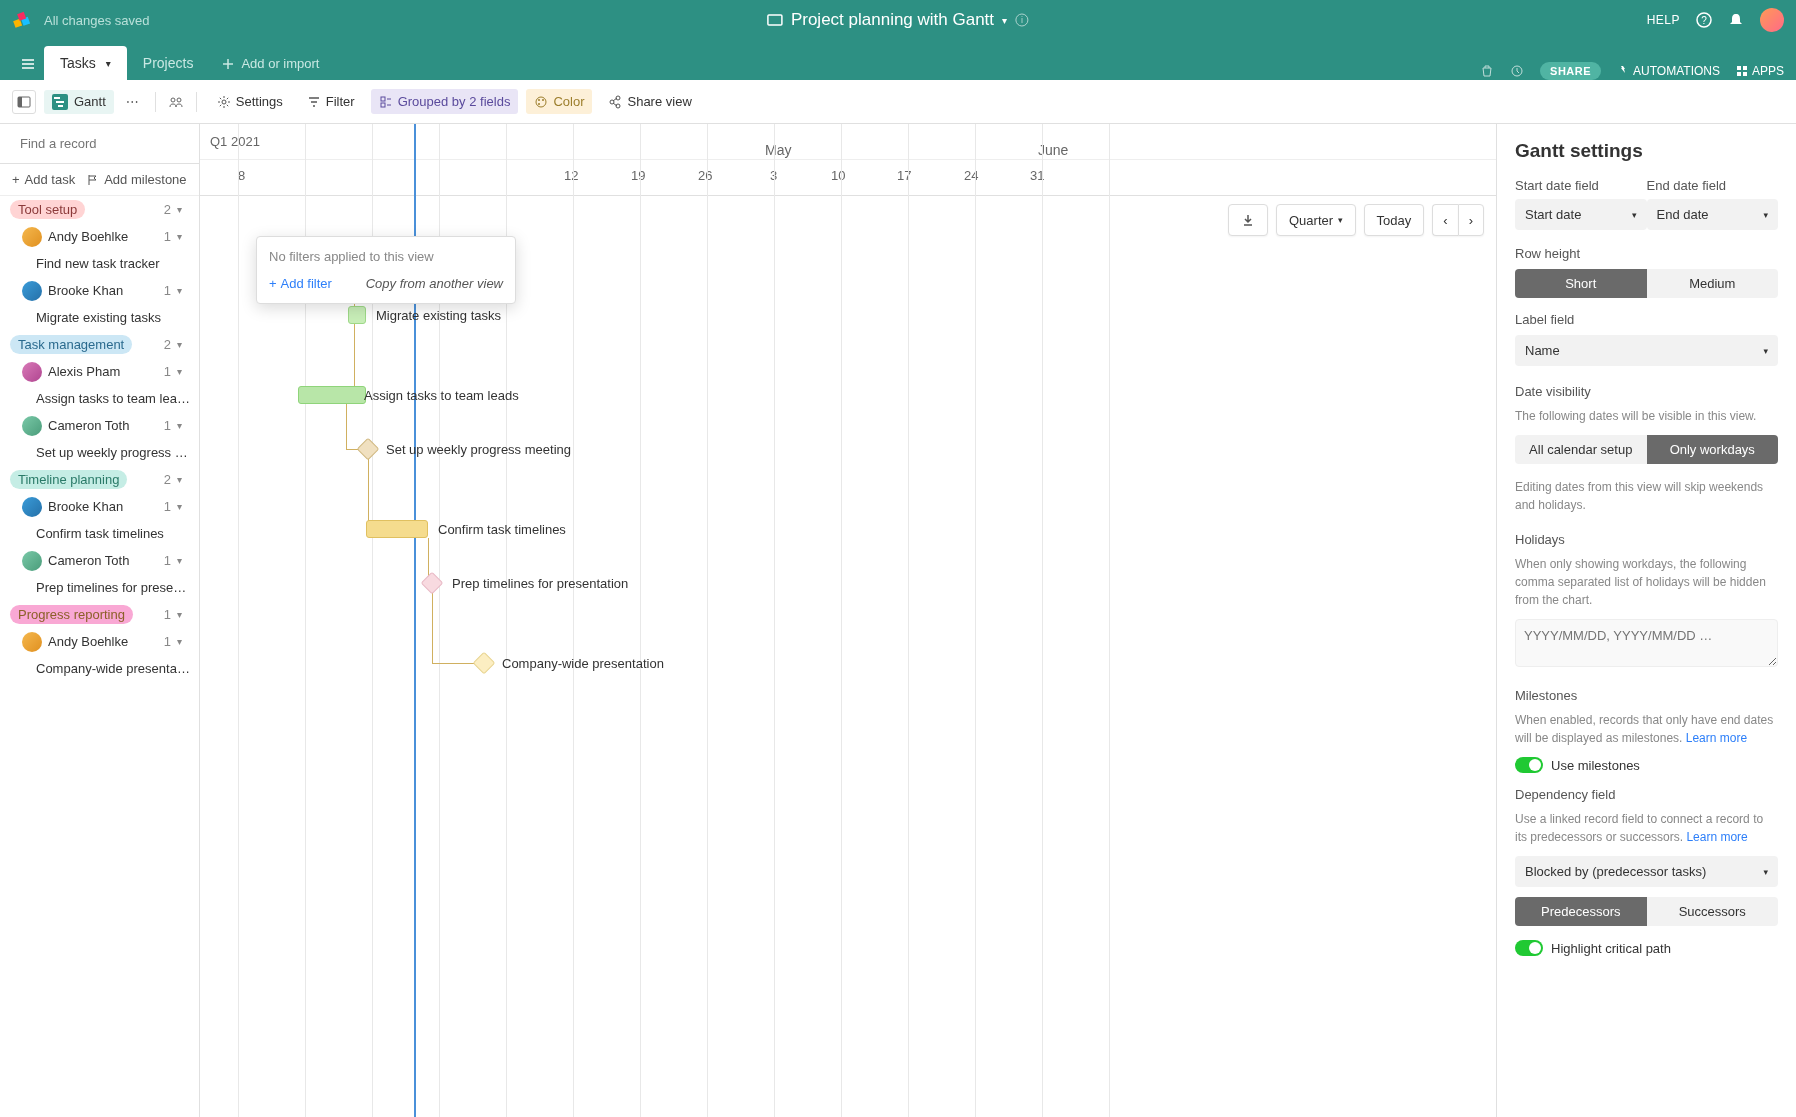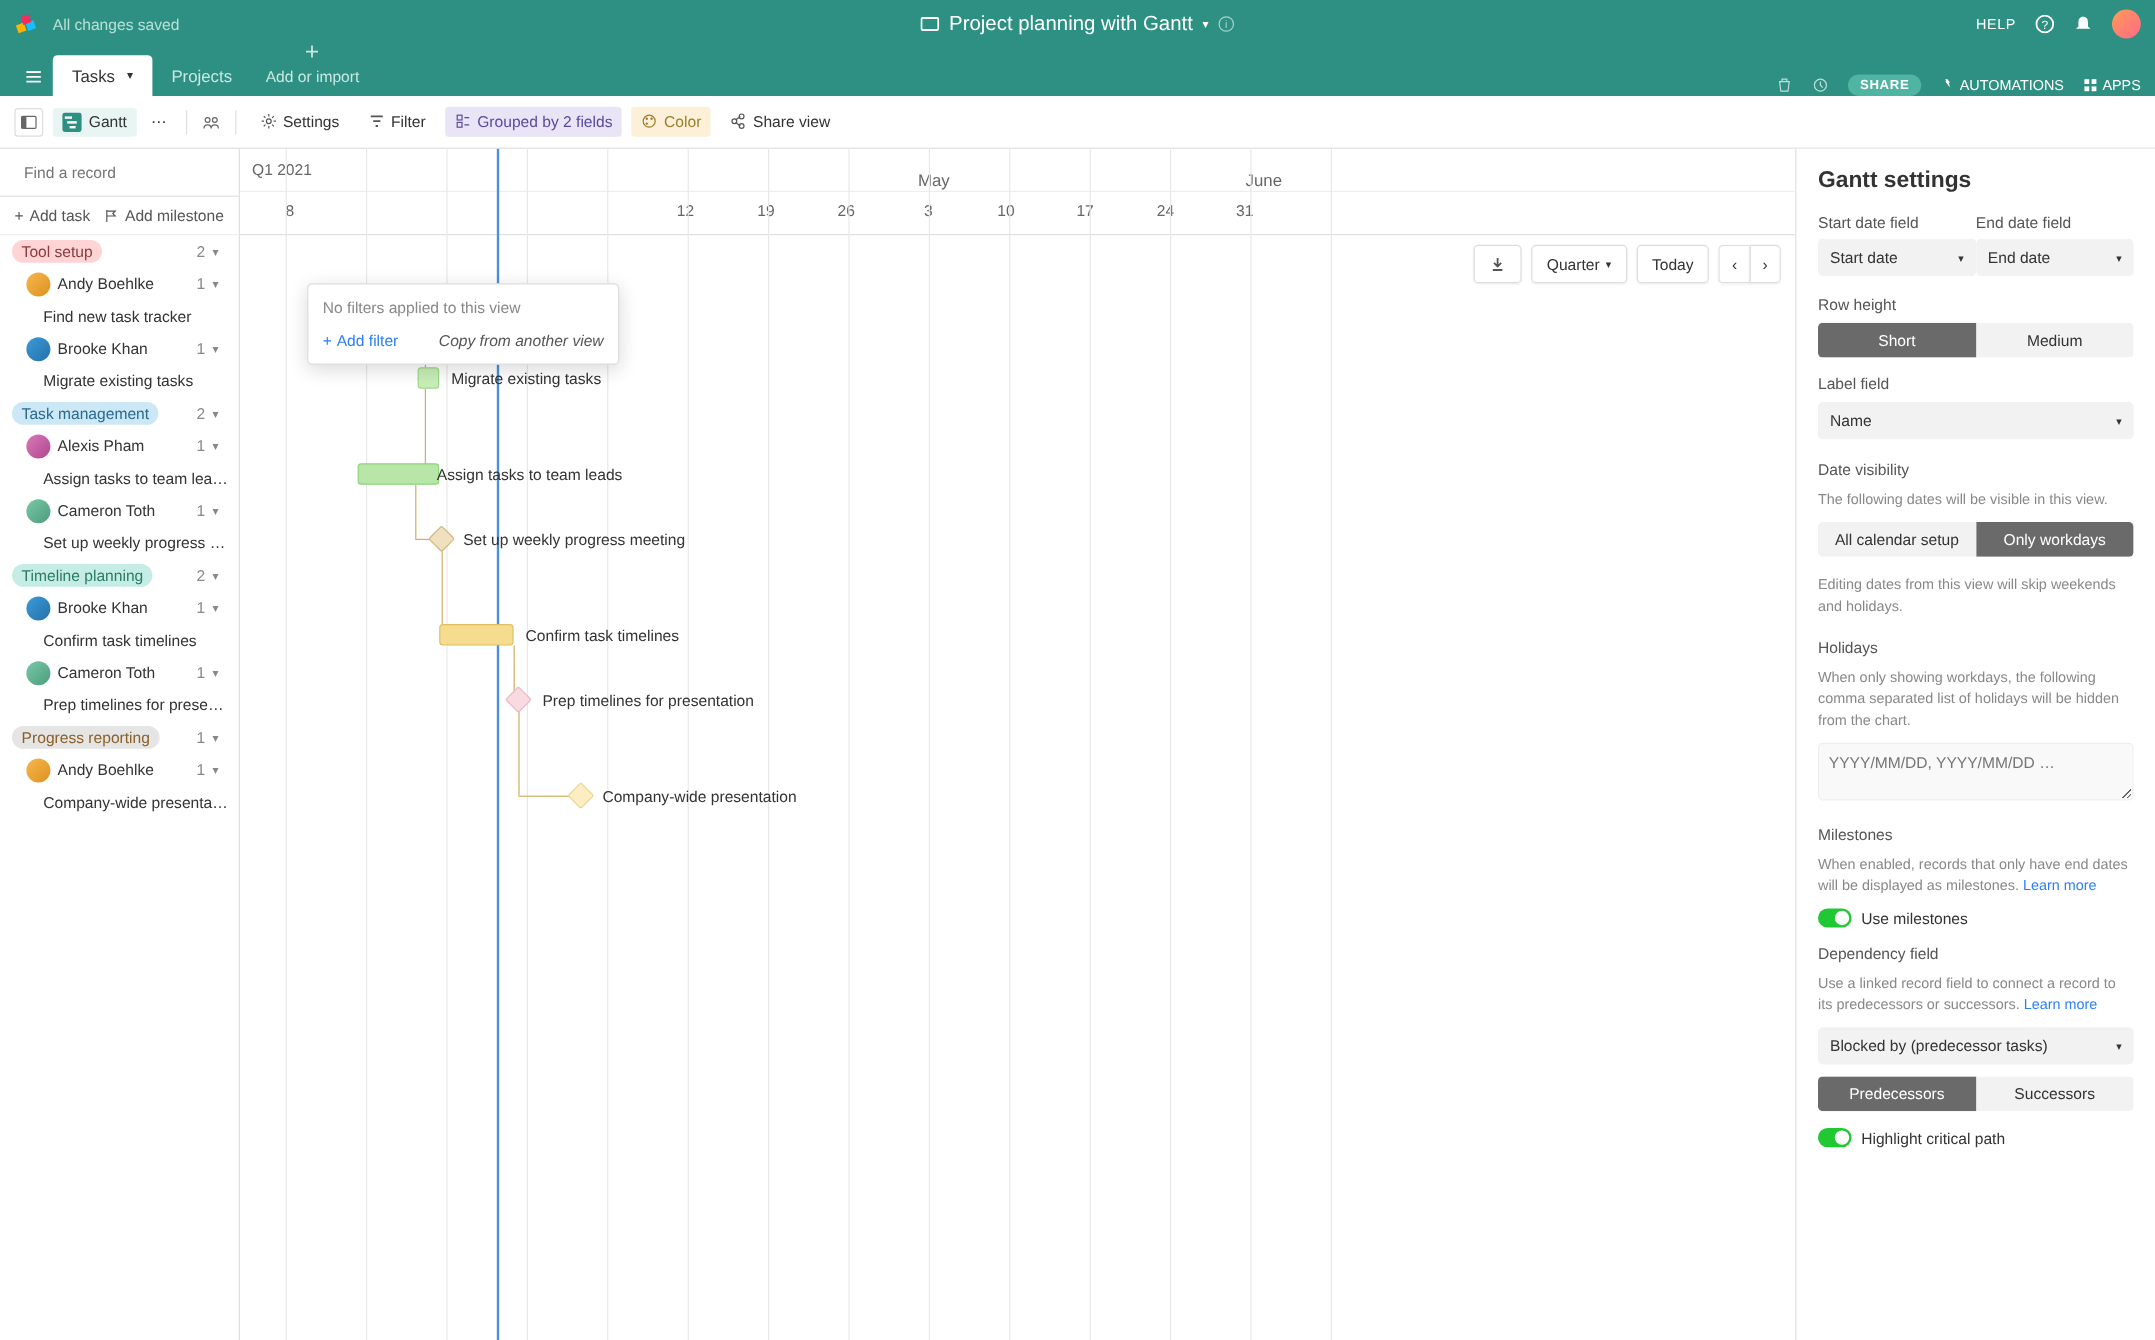--- a/index.html
+++ b/index.html
@@ -14,29 +14,29 @@
 .top-header .right-controls { margin-left: auto; display: flex; align-items: center; gap: 16px; }
 .top-header .right-controls .help-text { font-size: 12px; letter-spacing: 0.5px; }
 .top-header .avatar { width: 24px; height: 24px; border-radius: 50%; background: linear-gradient(135deg, #ff9a56, #ff6a88); }
 
 
 .tabs-row { height: 40px; background: #2d9083; display: flex; align-items: flex-end; padding: 0 12px; }
 .tabs-row .menu-icon { color: #fff; padding: 8px; cursor: pointer; }
 .tabs-row .tab { padding: 9px 16px; color: #c9e8e3; cursor: pointer; font-size: 14px; display: flex; align-items: center; gap: 6px; }
 .tabs-row .tab.active { background: #fff; color: #333; border-radius: 4px 4px 0 0; }
 .tabs-row .tab .chevron { font-size: 10px; margin-left: 4px; }
-.tabs-row .add-import { color: #c9e8e3; padding: 9px 12px; display: flex; align-items: center; gap: 6px; cursor: pointer; flex-direction: column; }
+.tabs-row .add-import { color: #c9e8e3; padding: 9px 12px; display: flex; align-items: center; gap: 6px; cursor: pointer; }
 .tabs-row .right-tools { margin-left: auto; display: flex; align-items: center; gap: 16px; color: #fff; font-size: 12px; }
 .tabs-row .share-btn { background: #50b4a3; padding: 3px 10px; border-radius: 10px; font-size: 11px; font-weight: 600; letter-spacing: 0.5px; }
 
 
 .toolbar { height: 44px; border-bottom: 1px solid #e0e0e0; display: flex; align-items: center; padding: 0 12px; gap: 8px; }
 .toolbar .view-badge { display: flex; align-items: center; gap: 6px; padding: 4px 8px; background: #e8f5f3; border-radius: 3px; }
 .toolbar .view-badge .gantt-icon { width: 16px; height: 16px; background: #2d9083; border-radius: 2px; }
-.toolbar .tool-btn { display: flex; align-items: flex-start; gap: 5px; padding: 5px 8px; border-radius: 3px; cursor: pointer; font-size: 13px; }
+.toolbar .tool-btn { display: flex; align-items: flex-end; gap: 5px; padding: 5px 8px; border-radius: 3px; cursor: pointer; font-size: 13px; }
 .toolbar .grouped-btn { background: #e9e5f6; color: #5a4a9c; }
 .toolbar .color-btn { background: #fdf0d8; color: #9c7e2c; }
 .toolbar .divider { width: 1px; height: 20px; background: #e0e0e0; margin: 0 4px; }
 
 
 .main-layout { display: flex; height: calc(1117px - 40px - 40px - 44px); position: relative; }
 
 
 .left-sidebar { width: 200px; border-right: 1px solid #e0e0e0; display: flex; flex-direction: column; }
 .left-sidebar .search-bar { height: 40px; display: flex; align-items: center; padding: 0 12px; gap: 8px; color: #888; border-bottom: 1px solid #e0e0e0; }
@@ -53,21 +53,21 @@
 .person-row { display: flex; align-items: center; padding: 4px 10px 4px 22px; height: 27px; }
 .person-row .avatar-sm { width: 20px; height: 20px; border-radius: 50%; margin-right: 6px; flex-shrink: 0; }
 .person-row .name { flex: 1; }
 .person-row .count { color: #888; font-size: 13px; margin-right: 6px; }
 .person-row .chev { color: #888; font-size: 10px; width: 12px; }
 .task-row { display: flex; align-items: center; padding: 4px 10px 4px 36px; height: 27px; color: #333; overflow: hidden; text-overflow: ellipsis; white-space: nowrap; }
 
 .pill-red { background: #ffd4d4; color: #8b3a3a; }
 .pill-blue { background: #cce7f5; color: #2a6a8e; }
 .pill-teal { background: #c5ede5; color: #2a7a68; }
-.pill-orange { background: #e5e5e5; color: #8b6028; }
+.pill-orange { background: #f9a8d4; color: #8b6028; }
 
 .avatar-1 { background: linear-gradient(135deg, #f5b84e, #e09020); }
 .avatar-2 { background: linear-gradient(135deg, #3a9cd9, #2570a8); }
 .avatar-3 { background: linear-gradient(135deg, #d97ab8, #b04590); }
 .avatar-4 { background: linear-gradient(135deg, #7ac9a8, #4a9c7a); }
 
 
 .gantt-area { flex: 1; display: flex; flex-direction: column; position: relative; }
 .gantt-header { height: 72px; border-bottom: 1px solid #e0e0e0; position: relative; }
 .gantt-header .quarter-row { height: 36px; display: flex; align-items: center; padding-left: 10px; border-bottom: 1px solid #eee; font-size: 13px; color: #666; position: relative; }

